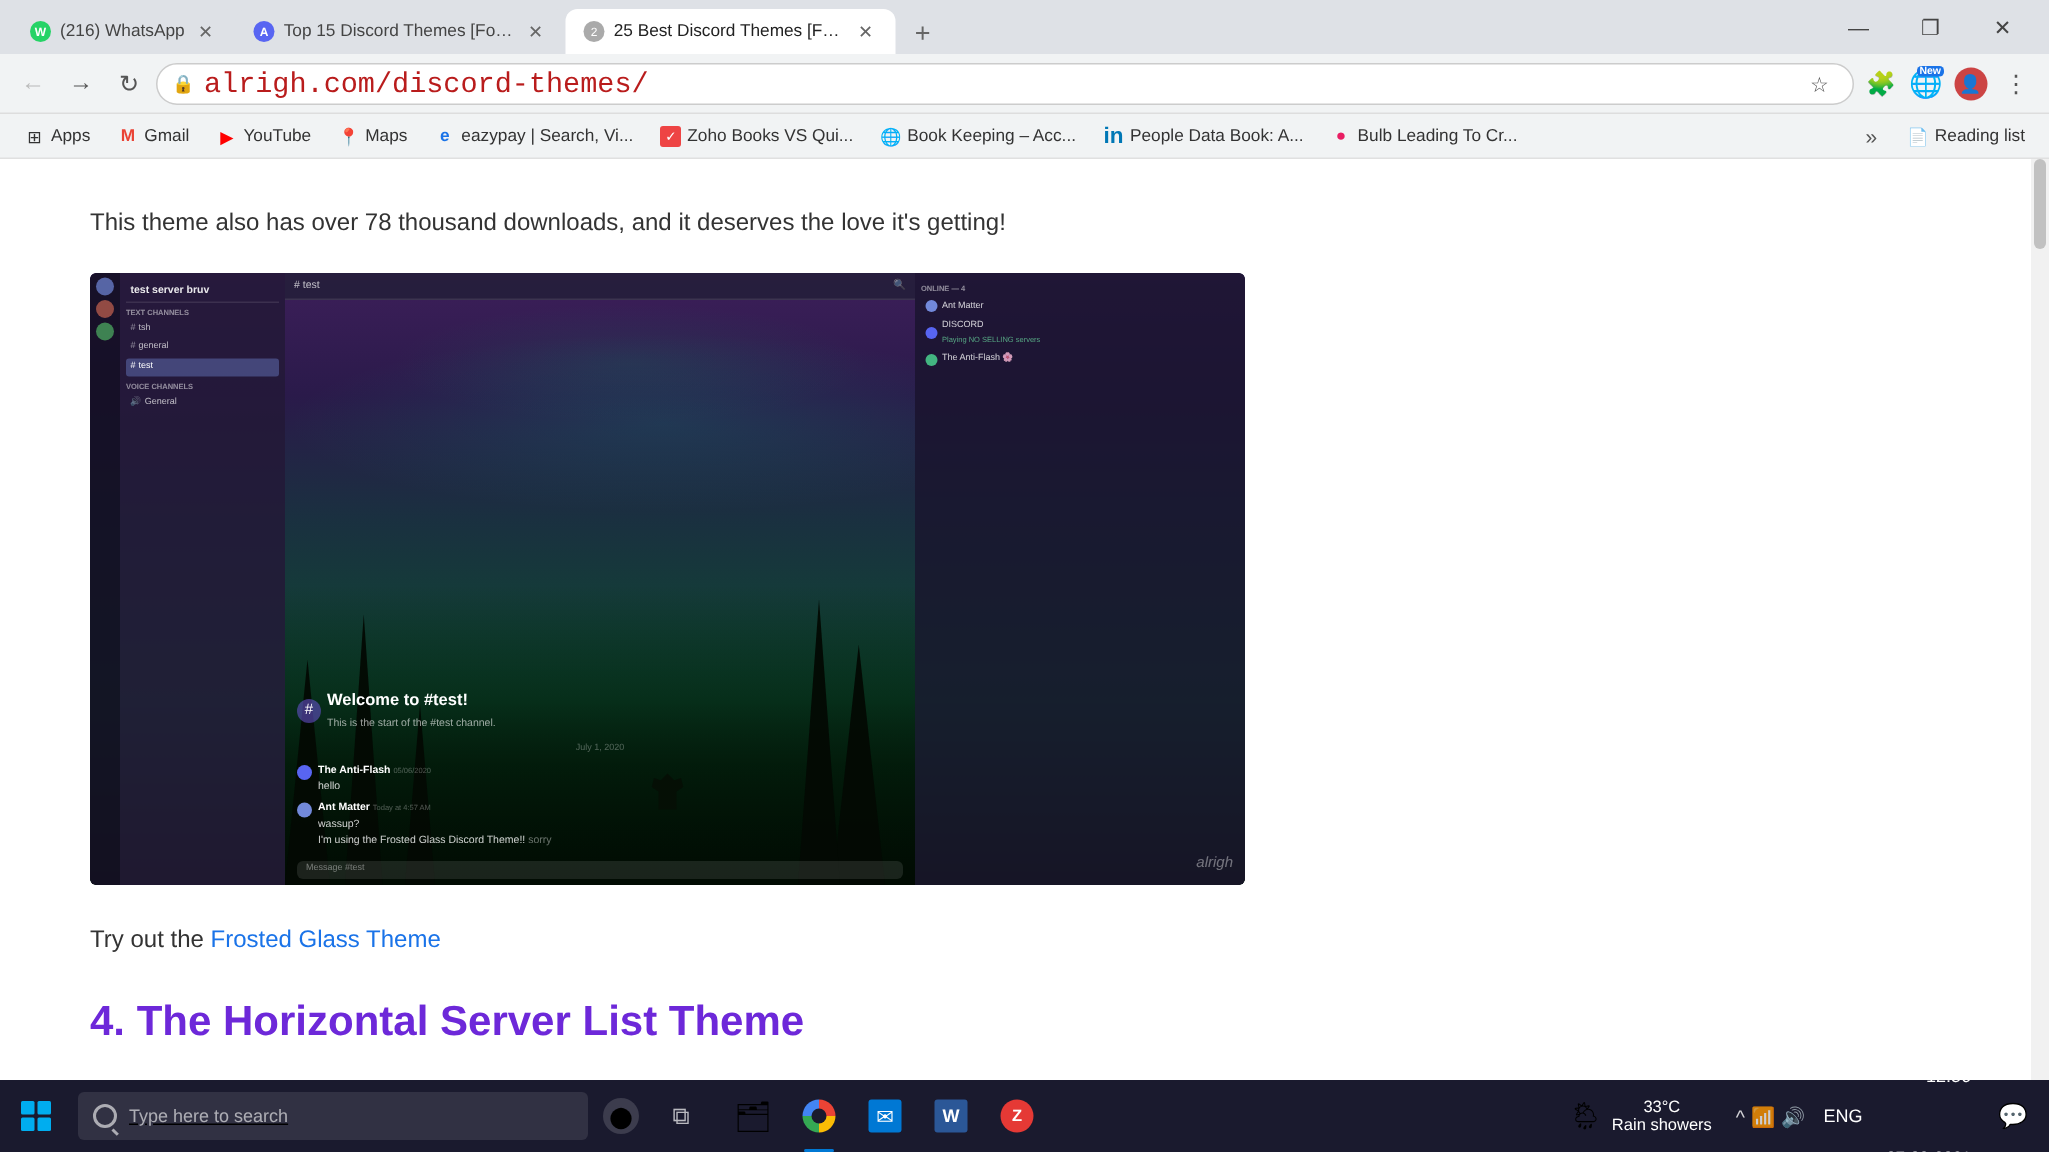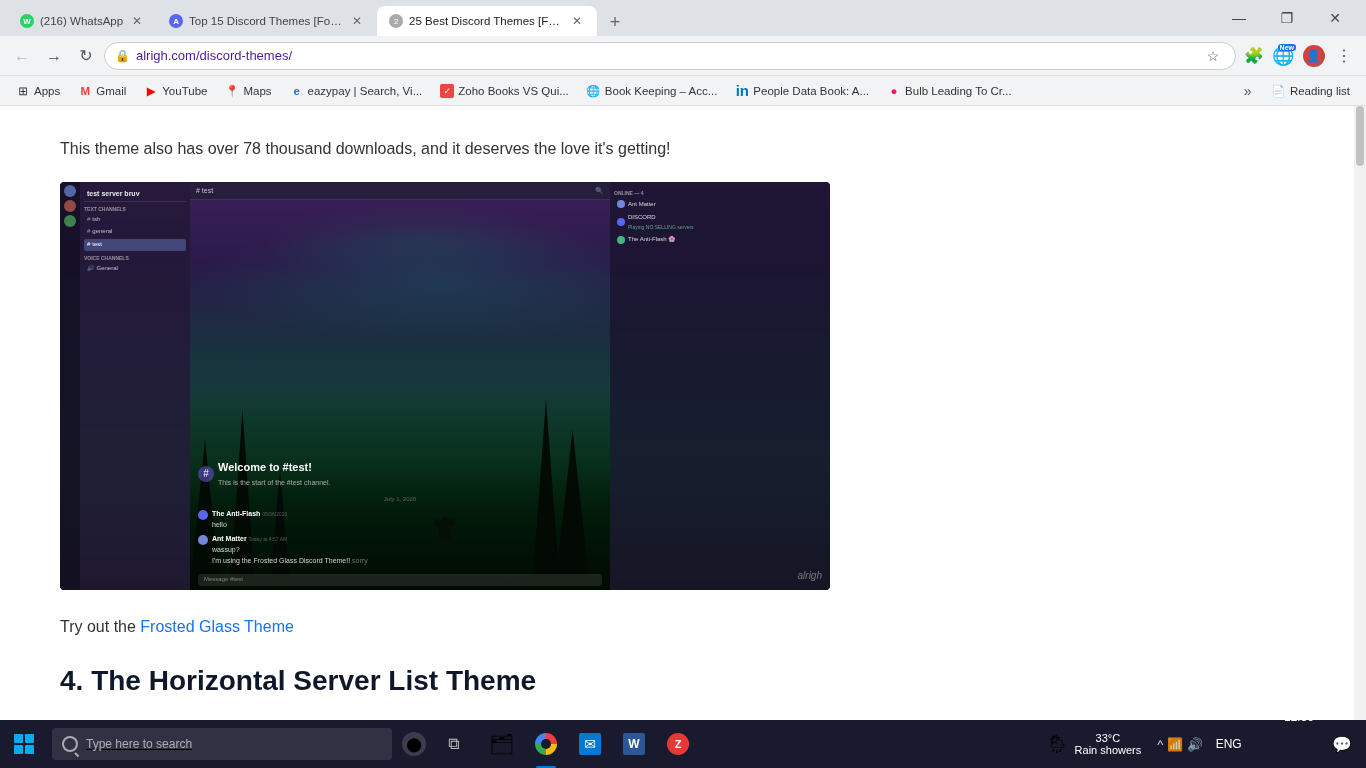--- a/index.html
+++ b/index.html
@@ -121,21 +121,21 @@
       border: 1px solid #ccc;
       border-radius: 14px;
       display: flex;
       align-items: center;
       padding: 0 10px;
       gap: 6px;
       font-size: 13px;
       color: #333;
     }
     .lock-icon { color: #333; font-size: 12px; }
-    .address-text { flex: 1; font-size: 13px; color: #4c1d95; }
+    .address-text { flex: 1; font-size: 19px; color: #b91c1c; font-family: Liberation Mono, monospace; }
     .address-actions { display: flex; gap: 4px; align-items: center; }
     .addr-icon-btn {
       width: 24px; height: 24px;
       border-radius: 50%;
       display: flex; align-items: center; justify-content: center;
       font-size: 14px;
       color: #555;
       cursor: pointer;
     }
     .nav-right-icons {
@@ -344,21 +344,21 @@
       clip-path: polygon(30% 100%, 30% 60%, 15% 50%, 20% 30%, 35% 35%, 50% 20%, 65% 35%, 80% 30%, 85% 50%, 70% 60%, 70% 100%);
     }
 
     .link-text {
       color: #1a73e8;
       text-decoration: none;
     }
     .article-heading {
       font-size: 28px;
       font-weight: bold;
-      color: #0f172a;
+      color: #6d28d9;
       margin-top: 8px;
     }
 
     
     .scroll-track {
       position: absolute;
       right: 0; top: 0; bottom: 0;
       width: 12px;
       background: #f1f1f1;
     }

